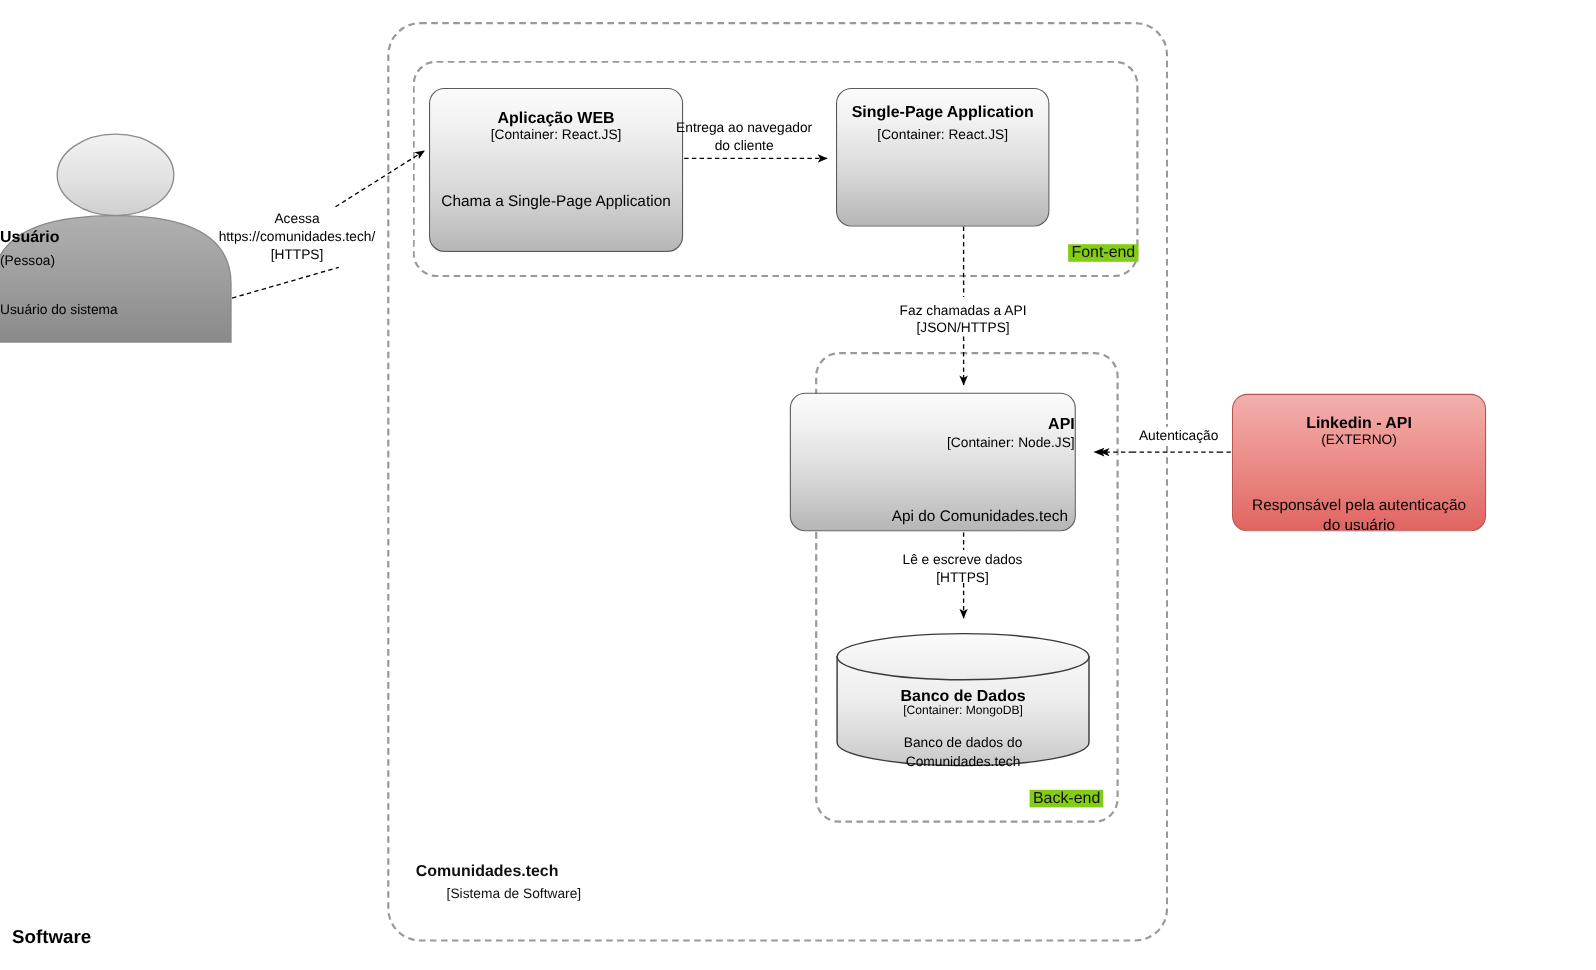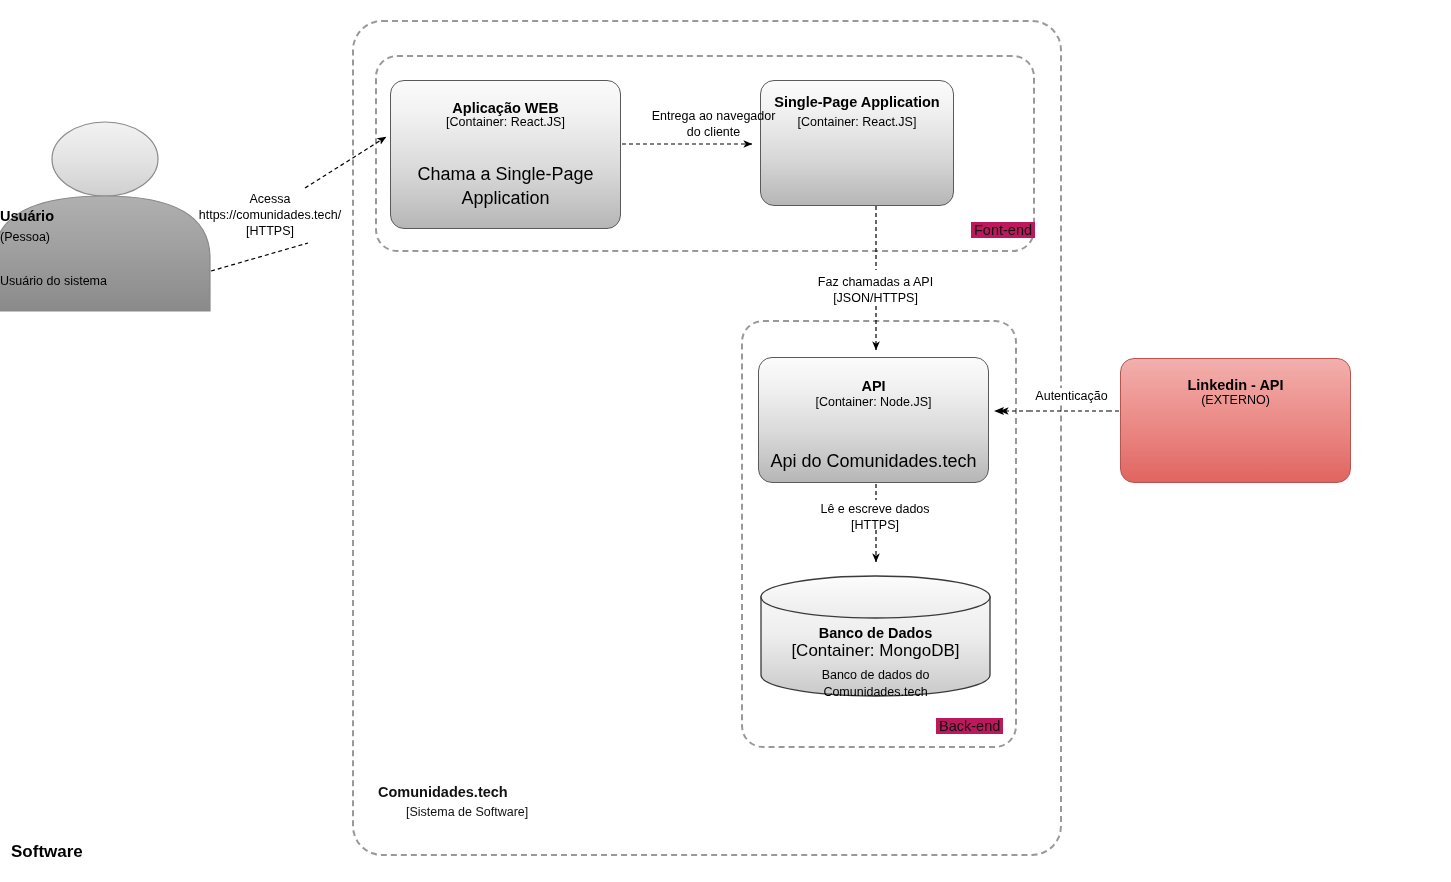--- a/index.html
+++ b/index.html
@@ -23,21 +23,21 @@
   .boundary {
     position: absolute;
     border: 2px dashed #999999;
     border-radius: 22px;
     box-sizing: border-box;
   }
   .boundary-label {
     position: absolute;
     font-size: 14.5px;
     color: #111111;
-    background: #be185d;
+    background: #84cc16;
     padding: 0 3px;
     white-space: nowrap;
   }
   .sys-title {
     position: absolute;
     font-size: 14.5px;
     font-weight: bold;
     color: #111111;
     white-space: nowrap;
   }
@@ -73,34 +73,35 @@
   }
   .cbox .tech {
     position: absolute;
     left: 0; right: 0;
     font-size: 12.5px;
     line-height: 1.25;
   }
   .cbox .desc {
     position: absolute;
     left: 6px; right: 6px;
-    font-size: 18px;
+    font-size: 14px;
     line-height: 1.32;
+    margin-top: 10px;
   }
 
   
   .cyl-wrap { position: absolute; }
   .cyl-text {
     position: absolute;
     left: 0; right: 0;
     text-align: center;
     color: #000;
   }
   .cyl-name { font-size: 14.5px; font-weight: bold; line-height: 1.25; }
-  .cyl-tech { font-size: 17px; line-height: 1.25; }
+  .cyl-tech { font-size: 11px; line-height: 1.25; }
   .cyl-desc { font-size: 12.5px; line-height: 1.32; }
 
   
   .person-text {
     position: absolute;
     left: 0; right: 0;
     text-align: left;
     color: #000;
   }
   .person-name { font-size: 14.5px; font-weight: bold; }
@@ -190,21 +191,21 @@
     <div class="name" style="top:18px;">Aplicação WEB</div>
     <div class="tech" style="top:34px;">[Container: React.JS]</div>
     <div class="desc" style="top:82px;">Chama a Single-Page Application</div>
   </div>
 
   <div class="cbox" style="left:760px; top:80px; width:194px; height:126px;">
     <div class="name" style="top:12px;">Single-Page Application</div>
     <div class="tech" style="top:34px;">[Container: React.JS]</div>
   </div>
 
-  <div class="cbox" style="left:758px; top:357px; width:231px; height:126px;">
+  <div class="cbox" style="left:718px; top:357px; width:260px; height:126px;text-align:right;">
     <div class="name" style="top:19px;">API</div>
     <div class="tech" style="top:37px;">[Container: Node.JS]</div>
     <div class="desc" style="top:92px;">Api do Comunidades.tech</div>
   </div>
 
   <div class="cyl-wrap" style="left:760px; top:575px; width:231px; height:122px;">
     <svg width="231" height="122" style="left:0; top:0;">
       <defs>
         <linearGradient id="gCylBody" x1="0" y1="0" x2="0" y2="1">
           <stop offset="0%" stop-color="#f7f7f7"></stop>
@@ -221,27 +222,29 @@
     </svg>
     <div class="cyl-text cyl-name" style="top:49px;">Banco de Dados</div>
     <div class="cyl-text cyl-tech" style="top:65px;">[Container: MongoDB]</div>
     <div class="cyl-text cyl-desc" style="top:92px; white-space:pre-line;">Banco de dados do
 Comunidades.tech</div>
   </div>
 
   <div class="cbox external" style="left:1120px; top:358px; width:231px; height:125px;">
     <div class="name" style="top:17px;">Linkedin - API</div>
     <div class="tech" style="top:34px;">(EXTERNO)</div>
+    <div class="desc" style="top:81px; white-space:pre-line;">Responsável pela autenticação
+do usuário</div>
   </div>
 
   <div class="edge-label" style="left:187px; top:191px; width:166px;">Acessa
 https://comunidades.tech/
 [HTTPS]</div>
 
-  <div class="edge-label" style="left:645px; top:108px; width:137px;text-align:center;">Entrega ao navegador
+  <div class="edge-label" style="left:608px; top:108px; width:137px;text-align:center;">Entrega ao navegador
 do cliente</div>
 
   <div class="edge-label" style="left:804px; top:274px; width:143px;">Faz chamadas a API
 [JSON/HTTPS]</div>
 
   <div class="edge-label" style="left:808px; top:501px; width:134px;">Lê e escreve dados
 [HTTPS]</div>
 
   <div class="edge-label" style="left:1023px; top:388px; width:97px; background:#ffffff;">Autenticação</div>
 

